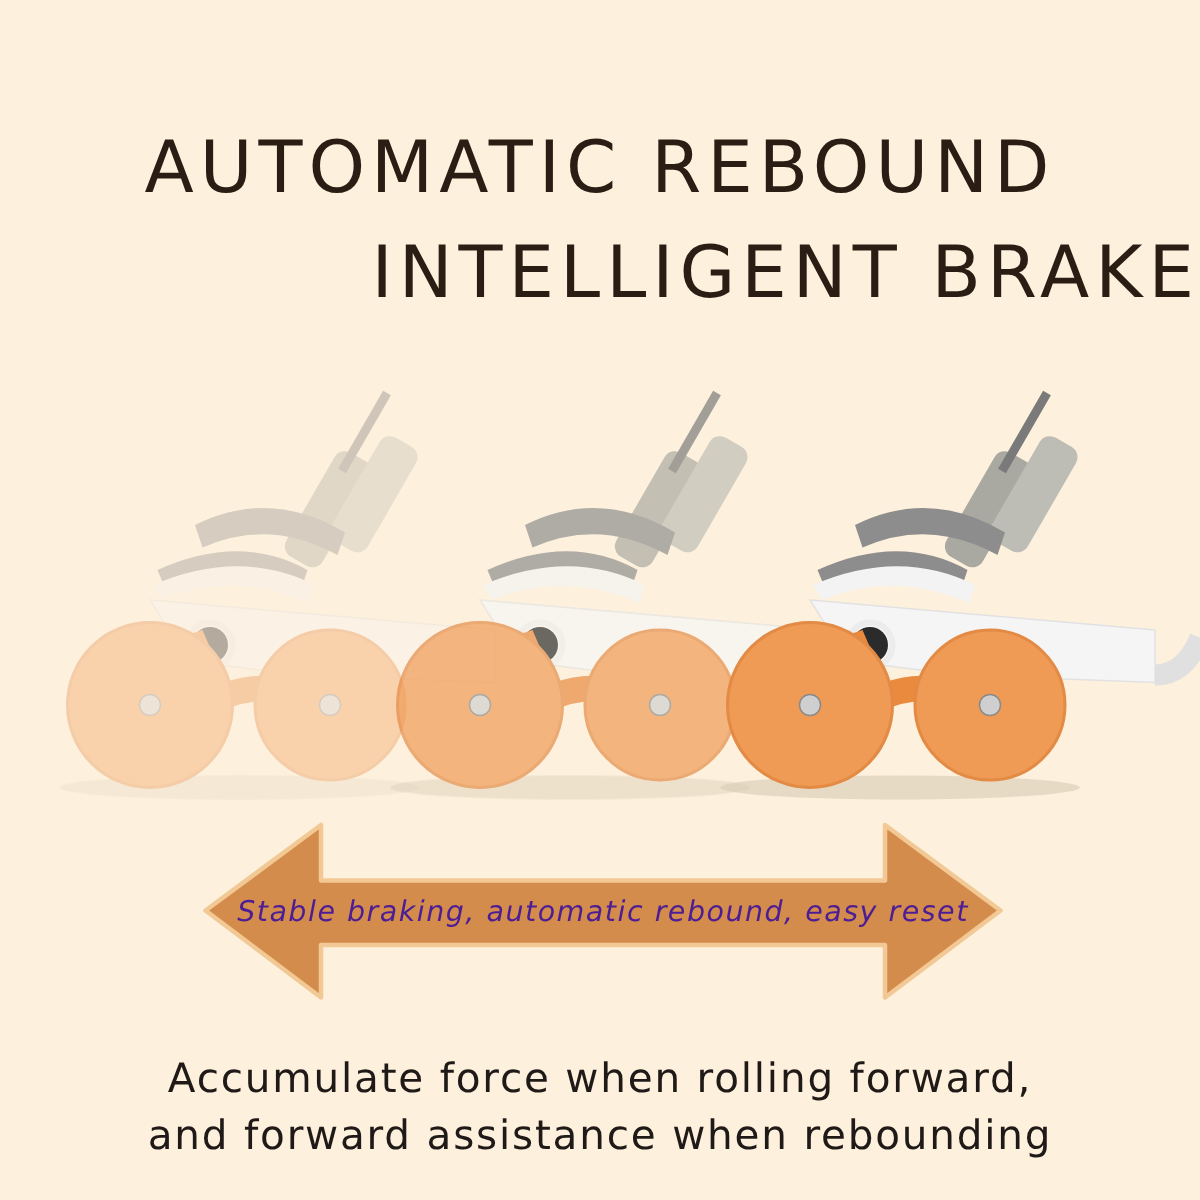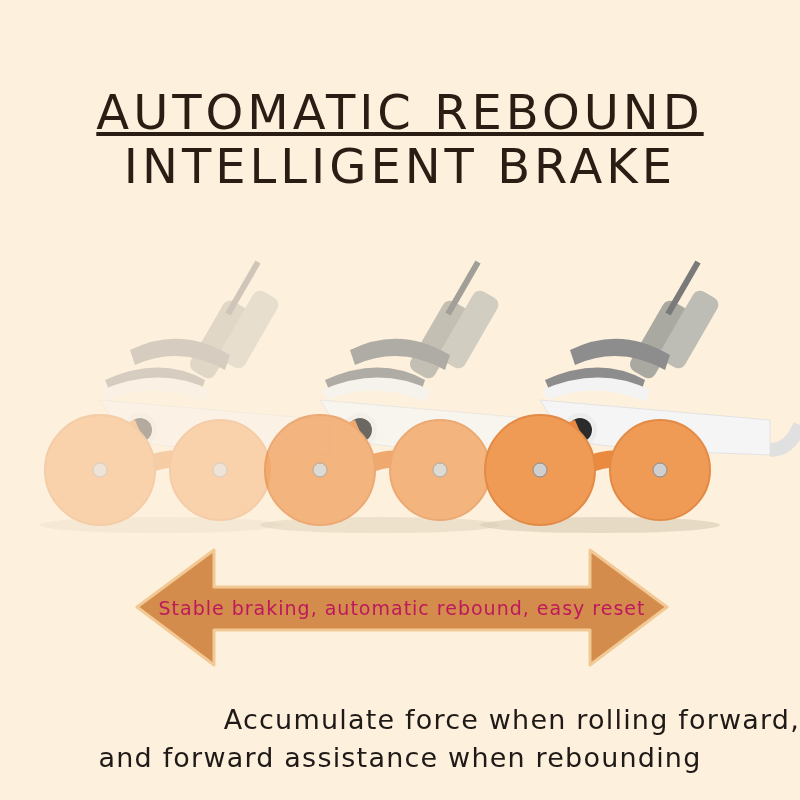--- a/index.html
+++ b/index.html
@@ -7,34 +7,34 @@
     width: 800px; height: 800px; overflow: hidden;
     background: #fdf0dc;
     font-family: "DejaVu Sans", sans-serif;
     position: relative;
   }
   .headline {
     position: absolute; left: 0; width: 800px; text-align: center;
     color: #2a1d14; font-size: 48px; letter-spacing: 4px; font-weight: normal;
     line-height: 1;
   }
-  #hl1 { top: 88px; text-decoration: underline; }
-  #hl2 { top: 142px; }
+  #hl1 { top: 88px; }
+  #hl2 { top: 158px; text-align: right; }
   .product-scene { position: absolute; left: 0; top: 240px; width: 800px; height: 300px; }
   .arrow-wrap { position: absolute; left: 132px; top: 545px; width: 540px; height: 125px; }
   .arrow-label {
     position: absolute; left: 0; top: 0; width: 540px; height: 125px;
     display: flex; align-items: center; justify-content: center;
-    color: #be185d; font-size: 19px; letter-spacing: 1px;
+    color: #4c1d95; font-size: 19px; letter-spacing: 1px; font-style: italic;
   }
   .caption {
     position: absolute; left: 0; width: 800px; text-align: center;
     color: #1f1a17; font-size: 27px; letter-spacing: 1.2px; line-height: 1;
   }
-  #cap1 { top: 706px; text-align: right; }
+  #cap1 { top: 706px; }
   #cap2 { top: 744px; }
 </style>
 </head>
 <body>
 
 <div id="hl1" class="headline">AUTOMATIC REBOUND</div>
 <div id="hl2" class="headline">INTELLIGENT BRAKE</div>
 
 <svg class="product-scene" viewBox="0 240 800 300" width="800" height="300">
   <defs>

